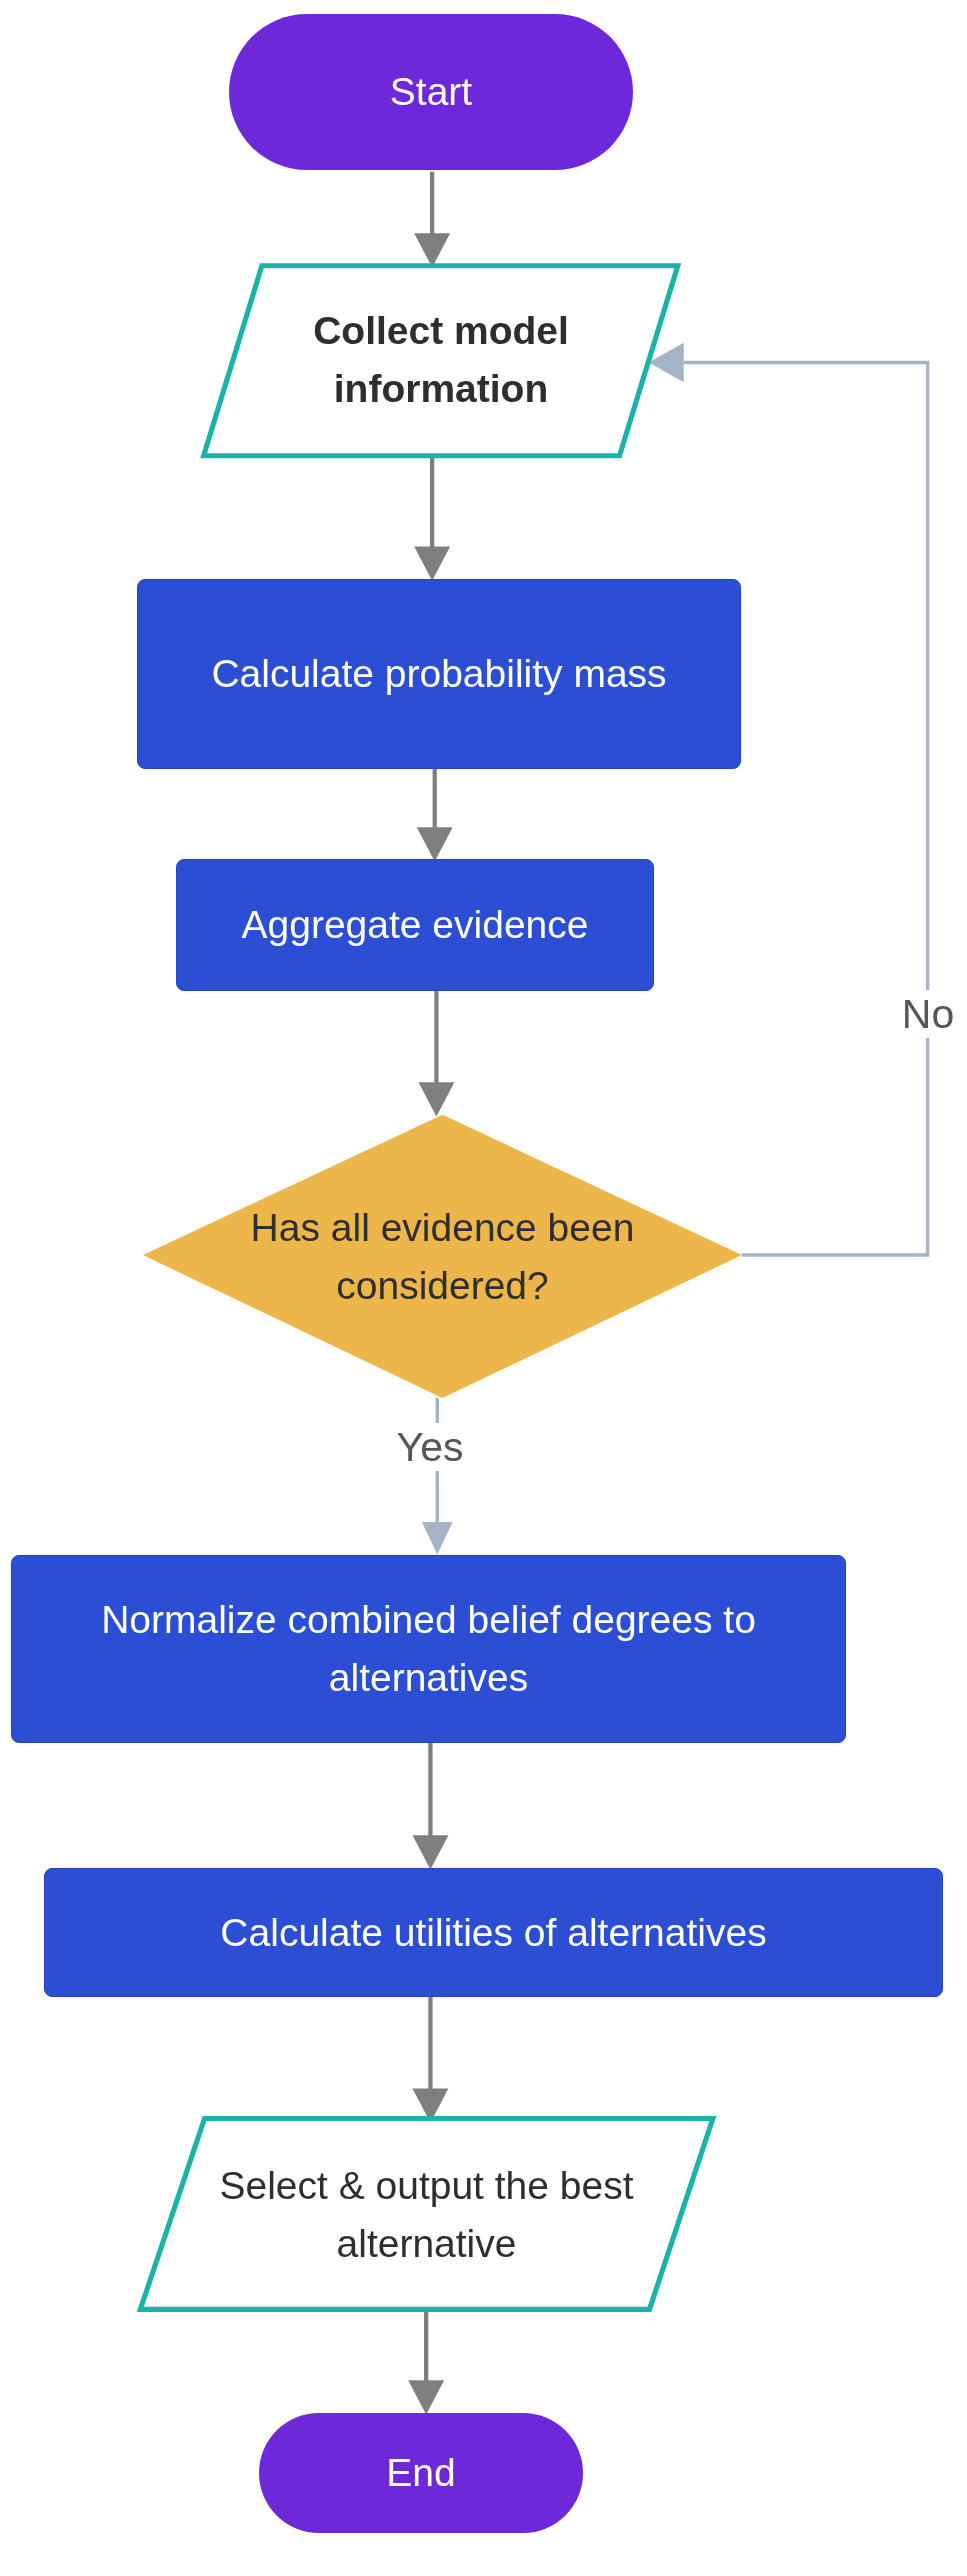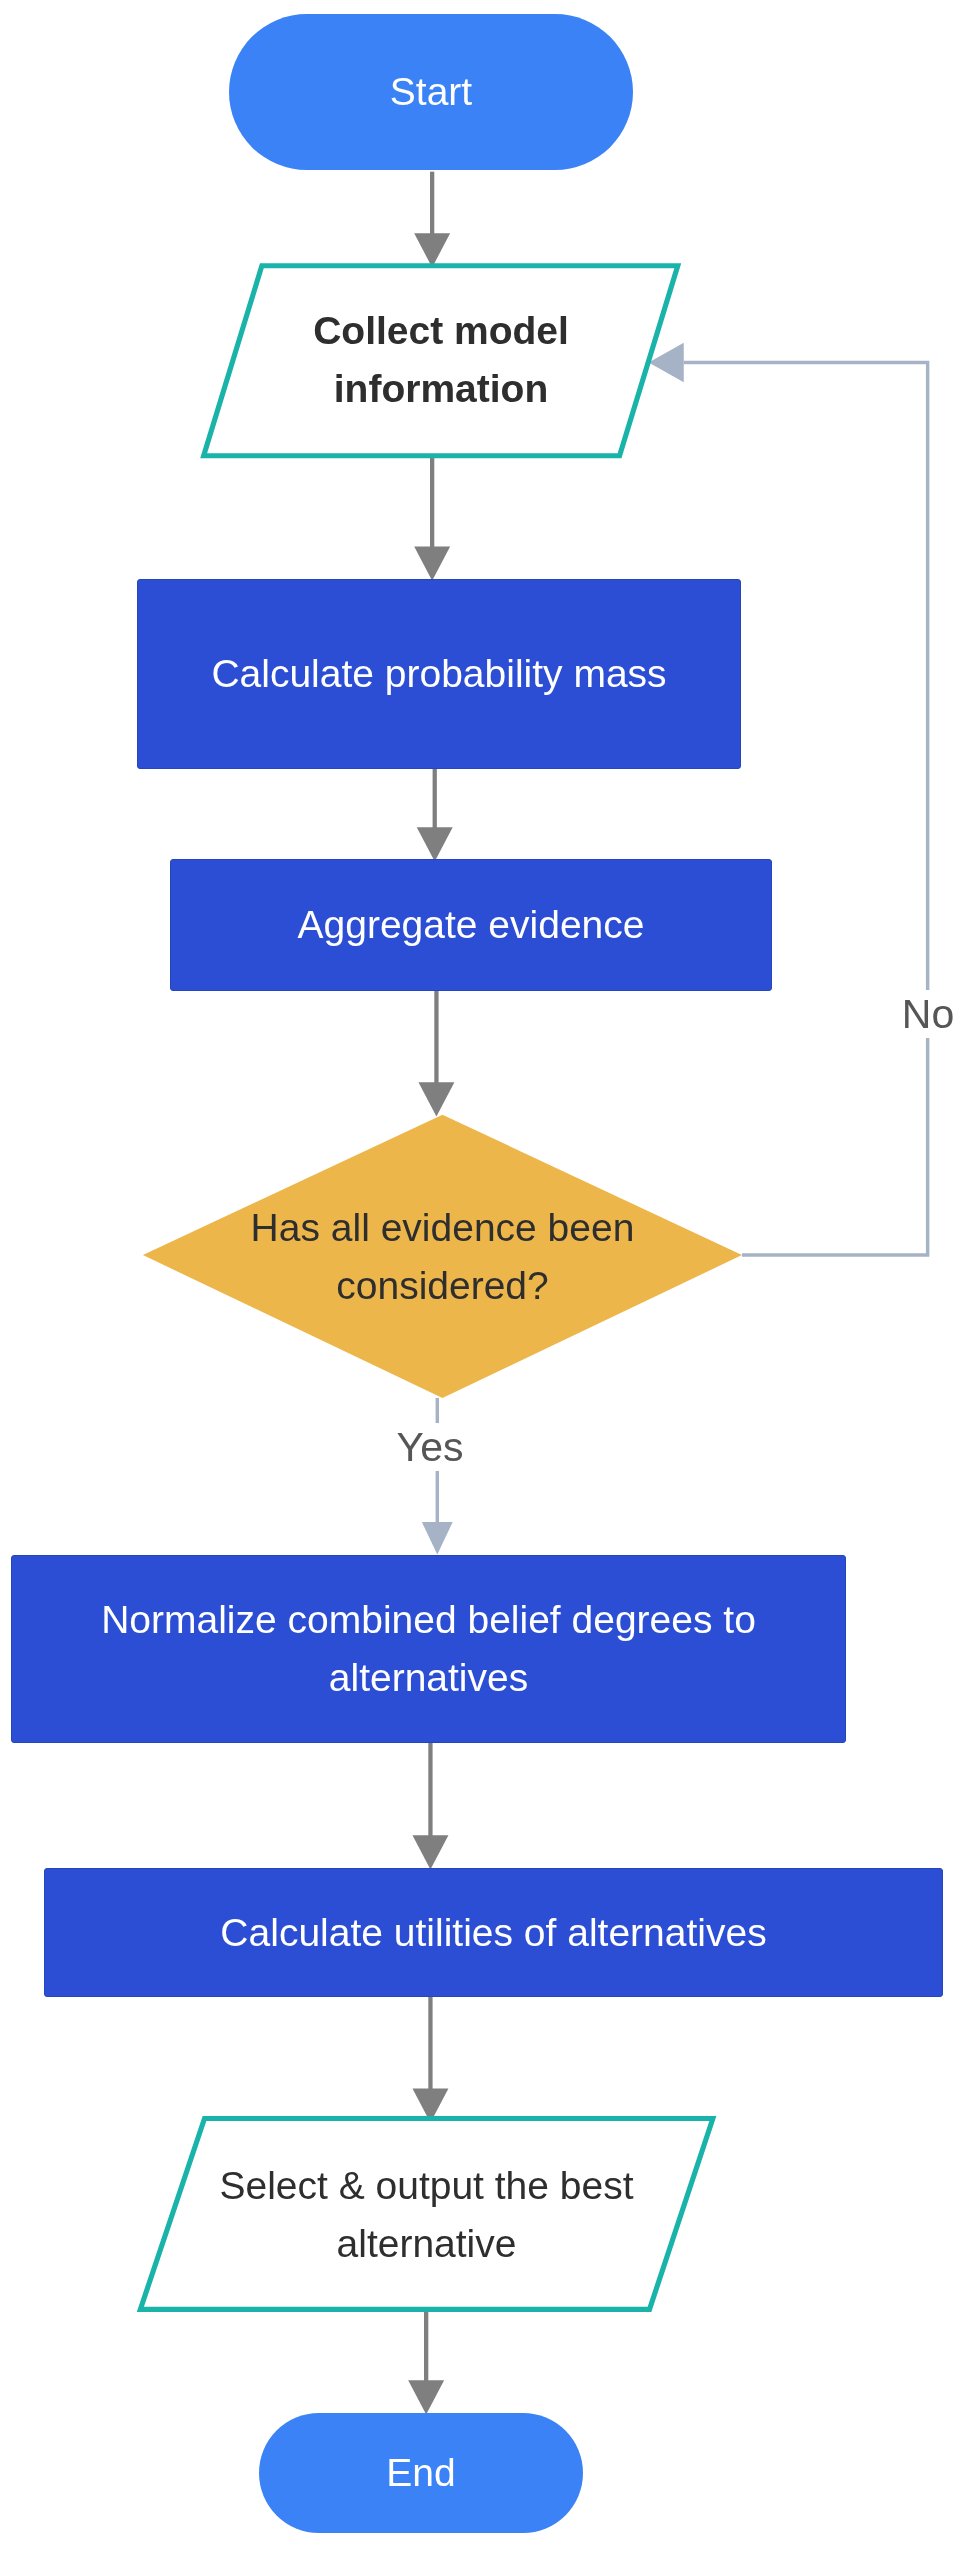--- a/index.html
+++ b/index.html
@@ -11,28 +11,28 @@
     font-family: "Liberation Sans", "DejaVu Sans", sans-serif;
     overflow: hidden;
   }
   #connector-layer {
     position: absolute;
     left: 0; top: 0;
     width: 967px; height: 2576px;
   }
   .node { position: absolute; display: flex; align-items: center; justify-content: center; text-align: center; box-sizing: border-box; }
   .terminator {
-    background: #3b82f6;
+    background: #6d28d9;
     color: #ffffff;
     font-size: 39px;
   }
   .process {
     background: #2b4ed4;
     border: 0.9px solid #2545bd;
-    border-radius: 3px;
+    border-radius: 8px;
     color: #ffffff;
     font-size: 39px;
     line-height: 58px;
   }
   .overlay-label {
     position: absolute;
     display: flex;
     flex-direction: column;
     align-items: center;
     justify-content: center;
@@ -101,21 +101,21 @@
 
   <div class="overlay-label" style="left:204px; top:265px; width:474px; height:190px;font-weight:bold;">
     <span class="line">Collect model</span>
     <span class="line">information</span>
   </div>
 
   <div class="node process" style="left:137px; top:579px; width:604px; height:190px;">
     <span class="line">Calculate probability mass</span>
   </div>
 
-  <div class="node process" style="left:170px; top:859px; width:602px; height:132px;">
+  <div class="node process" style="left:176px; top:859px; width:478px; height:132px;">
     <span class="line">Aggregate evidence</span>
   </div>
 
   <div class="overlay-label" style="left:143px; top:1115px; width:599px; height:283px;">
     <span class="line">Has all evidence been</span>
     <span class="line">considered?</span>
   </div>
 
   <div class="edge-label" style="left:377px; top:1423px; width:106px;">Yes</div>
 

